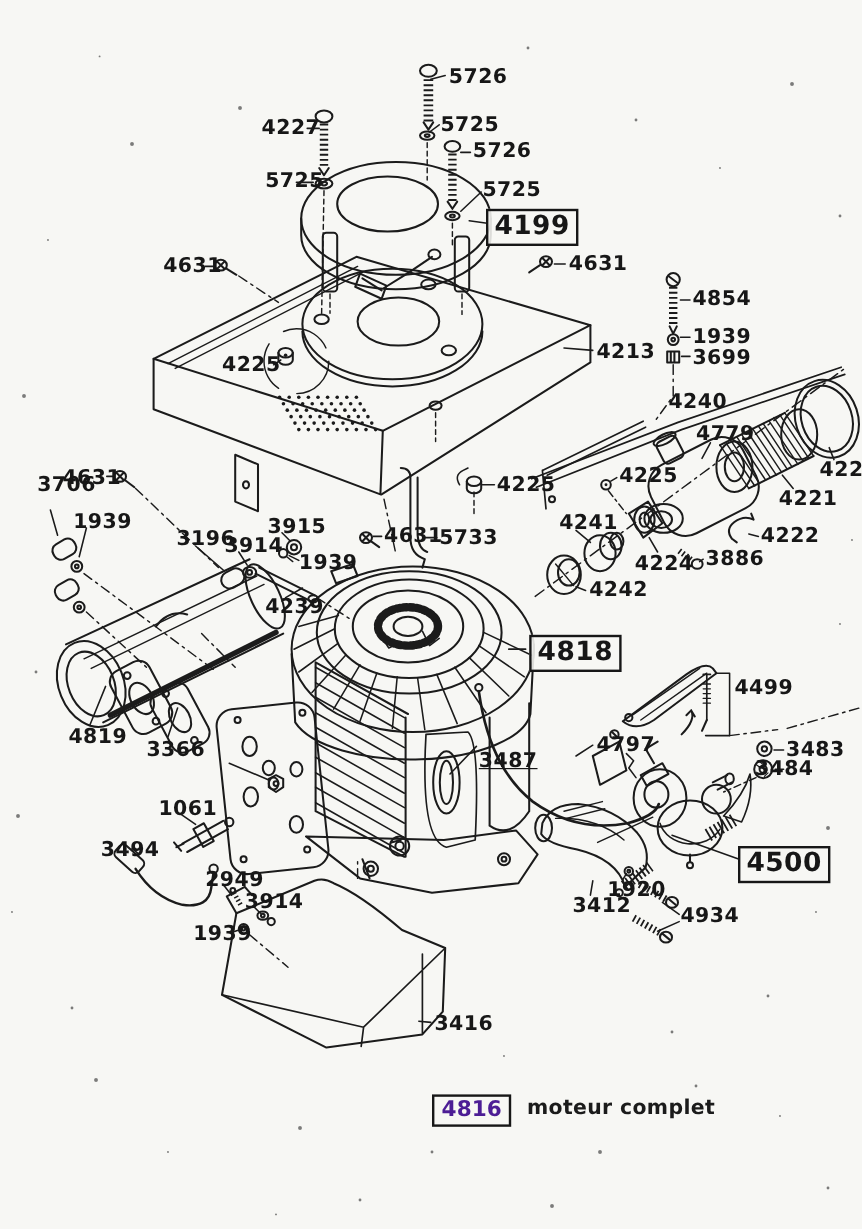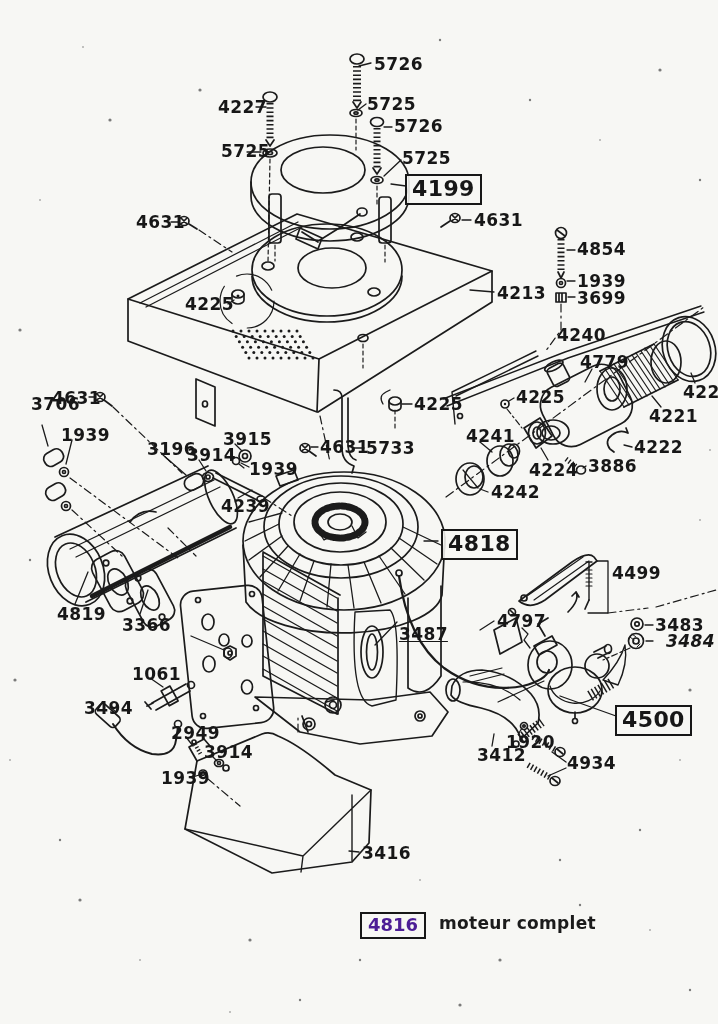--- a/index.html
+++ b/index.html
@@ -549,21 +549,21 @@
     <div class="part-label" style="left: 122px; top: 617px;">3366</div>
     <div class="part-label" style="left: 399px; top: 626px; text-decoration: underline;">3487</div>
     <div class="part-label" style="left: 132px; top: 666px;">1061</div>
     <div class="part-label" style="left: 84px; top: 700px;">3494</div>
     <div class="part-label" style="left: 171px; top: 725px;">2949</div>
     <div class="part-label" style="left: 204px; top: 744px;">3914</div>
     <div class="part-label" style="left: 161px; top: 770px;">1939</div>
     <div class="part-label" style="left: 497px; top: 613px;">4797</div>
     <div class="part-label" style="left: 612px; top: 565px;">4499</div>
     <div class="part-label" style="left: 655px; top: 617px;">3483</div>
-    <div class="part-label" style="left: 666px; top: 633px; font-style: italic;">3484</div>
+    <div class="part-label" style="left: 629px; top: 633px;">3484</div>
     <div class="part-label boxed" style="left: 615px; top: 705px;">4500</div>
     <div class="part-label" style="left: 506px; top: 734px;">1920</div>
     <div class="part-label" style="left: 477px; top: 747px;">3412</div>
     <div class="part-label" style="left: 567px; top: 755px;">4934</div>
     <div class="part-label" style="left: 362px; top: 845px;">3416</div>
   </div>
 
 <div class="legend">
   <div class="legend-box">4816</div>
   <div class="legend-lines">

